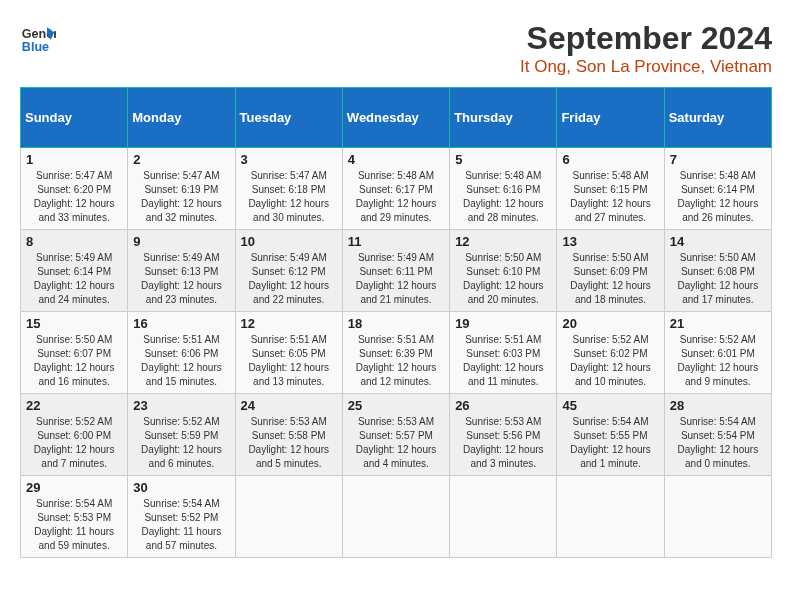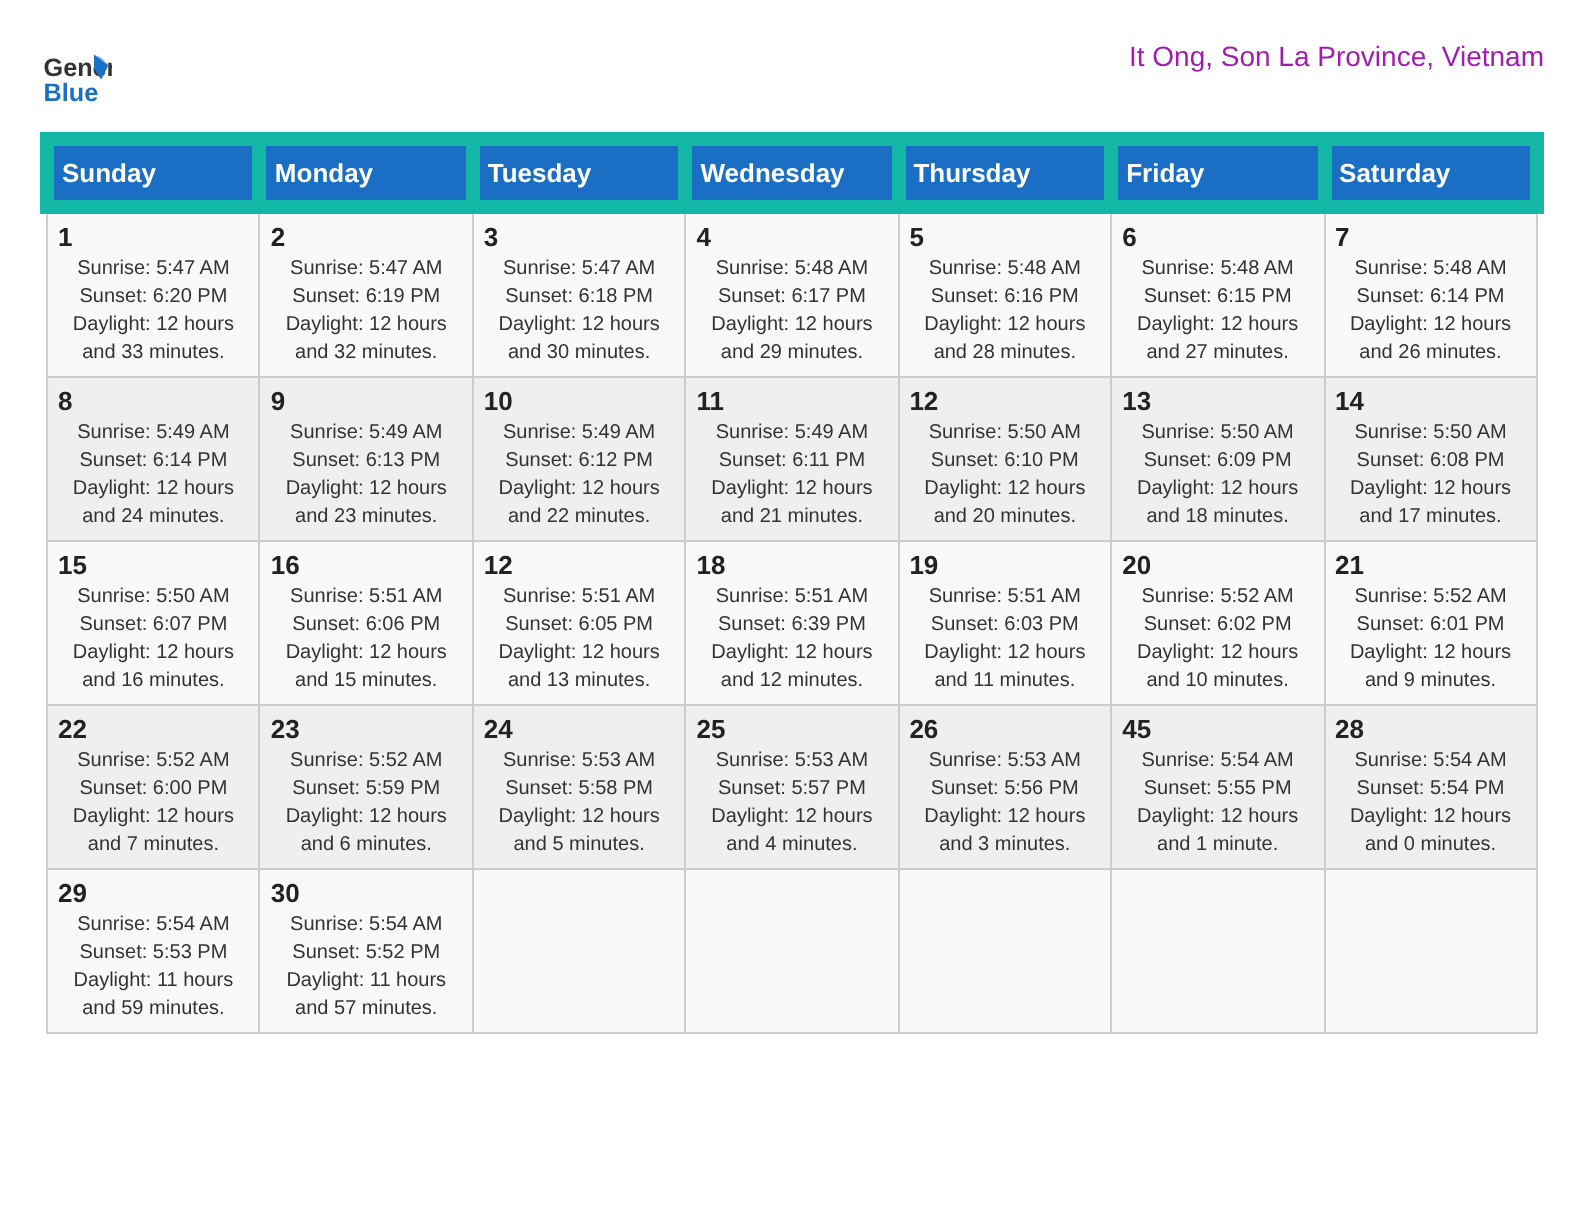--- a/index.html
+++ b/index.html
@@ -27,36 +27,36 @@
     }
     .title-area {
       text-align: right;
     }
     .calendar-title {
       font-size: 32px;
       font-weight: bold;
       color: #333;
     }
     .calendar-subtitle {
-      font-size: 14px;
-      color: #a21caf;
+      font-size: 17px;
+      color: #c2410c;
     }
     .calendar-table {
       width: 100%;
       border-collapse: collapse;
       font-size: 11px;
     }
     .calendar-table th {
       background-color: #1a6fc4;
       color: #fff;
-      padding: 6px 4px;
+      padding: 22px 4px;
       text-align: left;
       font-size: 13px;
       font-weight: bold;
-      border: 7px solid #14b8a6;
+      border: 1px solid #14b8a6;
     }
     .calendar-table td {
       border: 1px solid #ccc;
       vertical-align: top;
       padding: 4px 5px;
       width: calc(100% / 7);
       min-height: 80px;
     }
     .calendar-table tr:nth-child(odd) td {
       background-color: #f9f9f9;
@@ -87,20 +87,21 @@
 <div class="header-area">
   <div class="logo">
     <svg class="logo-icon" viewBox="0 0 40 40">
       <text x="2" y="20" font-size="14" font-weight="bold" fill="#333">General</text>
       <text x="2" y="34" font-size="14" font-weight="bold" fill="#1a6fc4">Blue</text>
       <polygon points="30,8 38,14 34,22 30,16" fill="#1a6fc4"></polygon>
       <polygon points="34,10 40,16 38,14 30,8" fill="#4da6ff"></polygon>
     </svg>
   </div>
   <div class="title-area">
+    <div class="calendar-title">September 2024</div>
     <div class="calendar-subtitle">It Ong, Son La Province, Vietnam</div>
   </div>
 </div>
 
 <table class="calendar-table">
   <thead>
     <tr>
       <th>Sunday</th>
       <th>Monday</th>
       <th>Tuesday</th>

